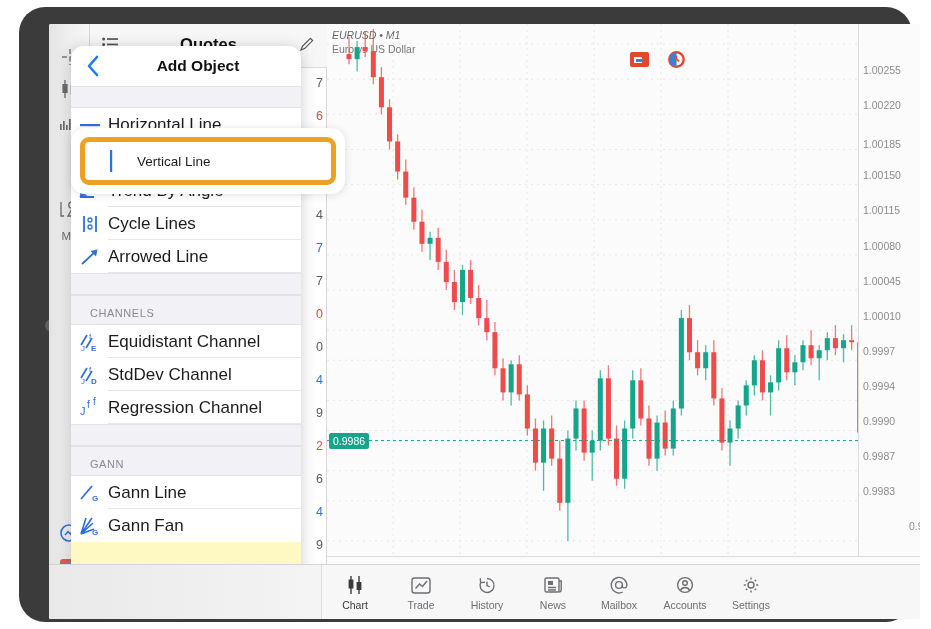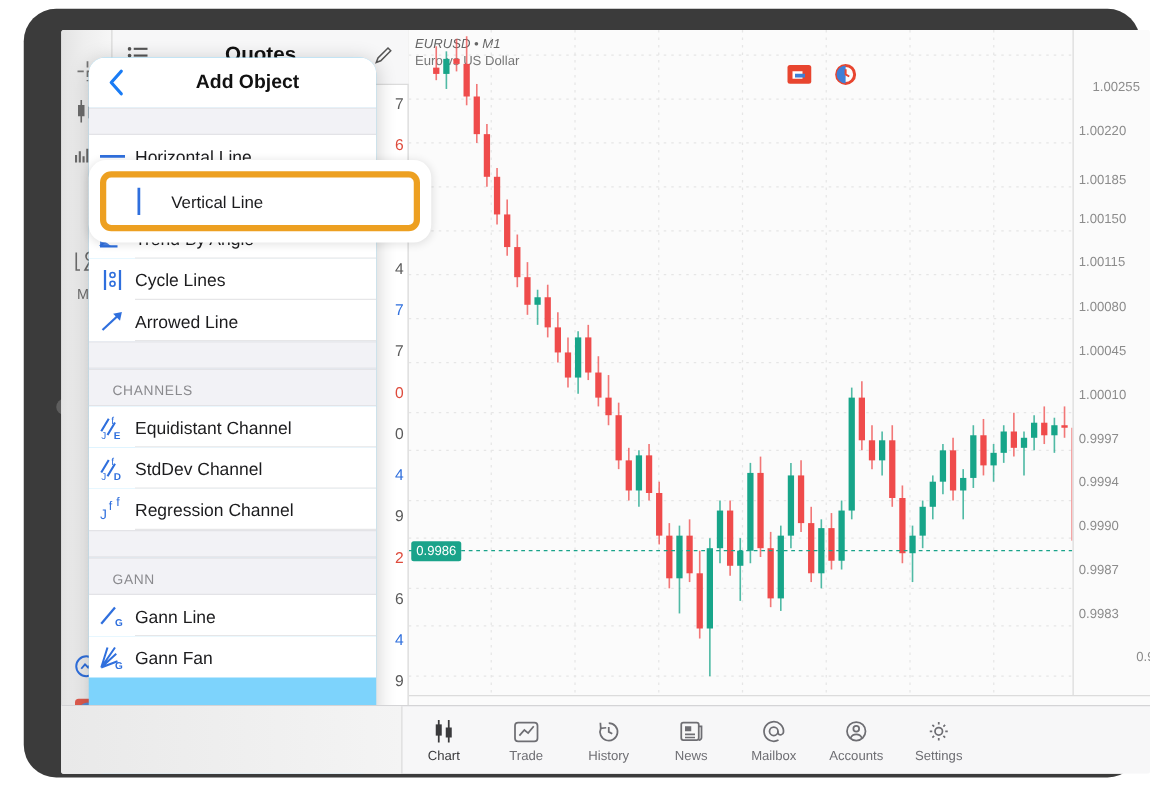--- a/index.html
+++ b/index.html
@@ -77,21 +77,21 @@
     font-size: 16.5px; font-weight: bold; color: #111;
   }
   .q-row { position:absolute; left: 8px; width: 229px; }
   .q-price { position:absolute; right: 4px; font-size: 12.5px; }
 
   
   #add-object-panel {
     position: absolute;
     left: 22px; top: 22px;
     width: 230px; height: 573px;
-    background: #7dd3fc;
+    background: #fef9c3;
     border-radius: 13px;
     box-shadow: 0 2px 16px rgba(0,0,0,.20);
     z-index: 6;
     overflow: hidden;
   }
   #ao-header {
     position: relative;
     height: 40px;
     background: #ffffff;
   }
@@ -129,21 +129,21 @@
   .ao-item::after {
     content:""; position:absolute; left: 37px; right: 0; bottom: 0;
     height: 1px; background: #e6e6e8;
   }
   .ao-item:last-child::after { display:none; }
   .ao-ico {
     width: 37px; min-width: 37px;
     display:flex; align-items:center; justify-content:center;
     color: #2f6fdd;
   }
-  .ao-txt { font-size: 14px; color: #1c1c1e; }
+  .ao-txt { font-size: 17px; color: #1c1c1e; }
 
   
   #vline-highlight {
     position: absolute;
     left: 22px; top: 104px;
     width: 274px; height: 66px;
     background: #ffffff;
     border-radius: 14px;
     z-index: 7;
     box-shadow: 0 1px 8px rgba(0,0,0,.12);
@@ -417,21 +417,21 @@
             <rect x="514.0059541984732" width="5.026259541984732" y="316.1886792452767" height="8.030188679253229" fill="#17a589"></rect>
             <line x1="524.6259541984732" x2="524.6259541984732" y1="301.1320754716937" y2="326.2264150943321" stroke="#ef4b4b" stroke-width="1.3" opacity=".75"></line>
             <rect x="522.1128244274809" width="5.026259541984732" y="316.1886792452767" height="2.0075471698132787" fill="#ef4b4b"></rect>
             <line x1="532.7328244274809" x2="532.7328244274809" y1="304.1433962264081" y2="331.24528301887085" stroke="#ef4b4b" stroke-width="1.3" opacity=".75"></line>
             <rect x="530.2196946564885" width="5.026259541984732" y="318.19622641509" height="90.33962264150921" fill="#ef4b4b"></rect>
           </g>
         <line id="lastline" x1="0" y1="416.5660377358413" x2="531" y2="416.5660377358413" stroke="#1aa38a" stroke-width="1" stroke-dasharray="3 3"></line>
       </svg>
 
       <div id="price-axis">
-          <div class="p-lab" style="top: 40px; margin-left: 11px;">1.00255</div>
+          <div class="p-lab" style="top: 40px;">1.00255</div>
           <div class="p-lab" style="top: 75.1px;">1.00220</div>
           <div class="p-lab" style="top: 114px;">1.00185</div>
           <div class="p-lab" style="top: 145.3px;">1.00150</div>
           <div class="p-lab" style="top: 180.4px;">1.00115</div>
           <div class="p-lab" style="top: 215.5px;">1.00080</div>
           <div class="p-lab" style="top: 250.6px;">1.00045</div>
           <div class="p-lab" style="top: 285.7px;">1.00010</div>
           <div class="p-lab" style="top: 320.8px;">0.9997</div>
           <div class="p-lab" style="top: 355.9px;">0.9994</div>
           <div class="p-lab" style="top: 391px;">0.9990</div>

